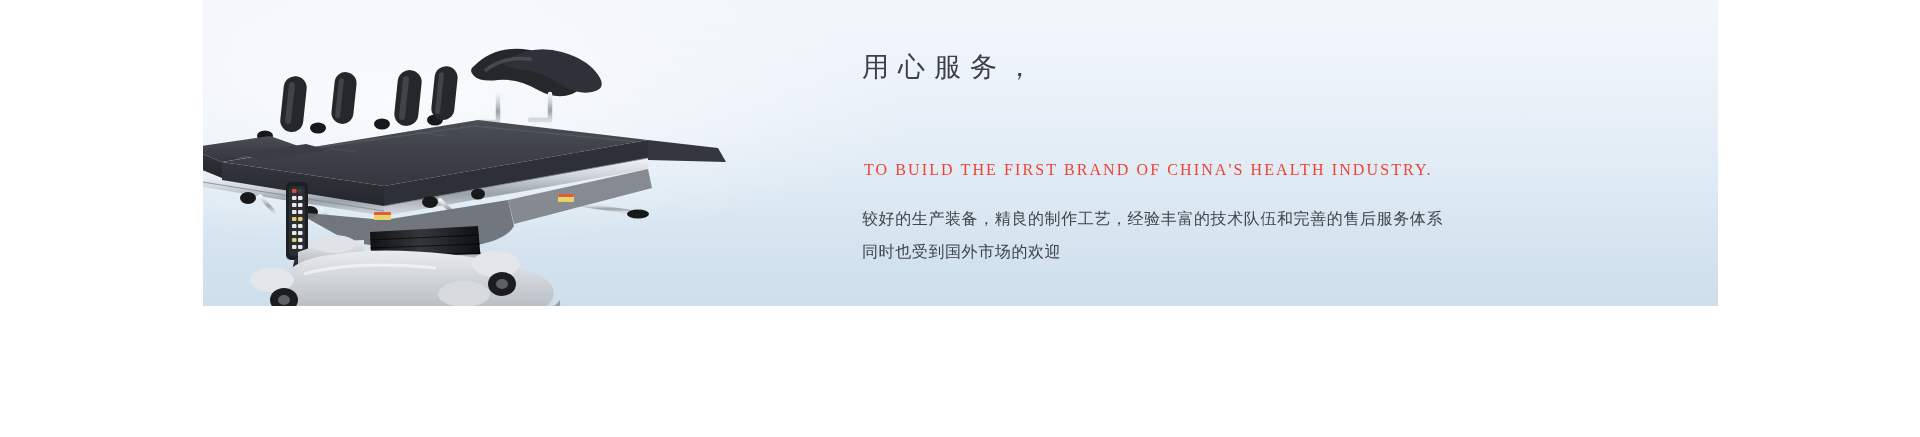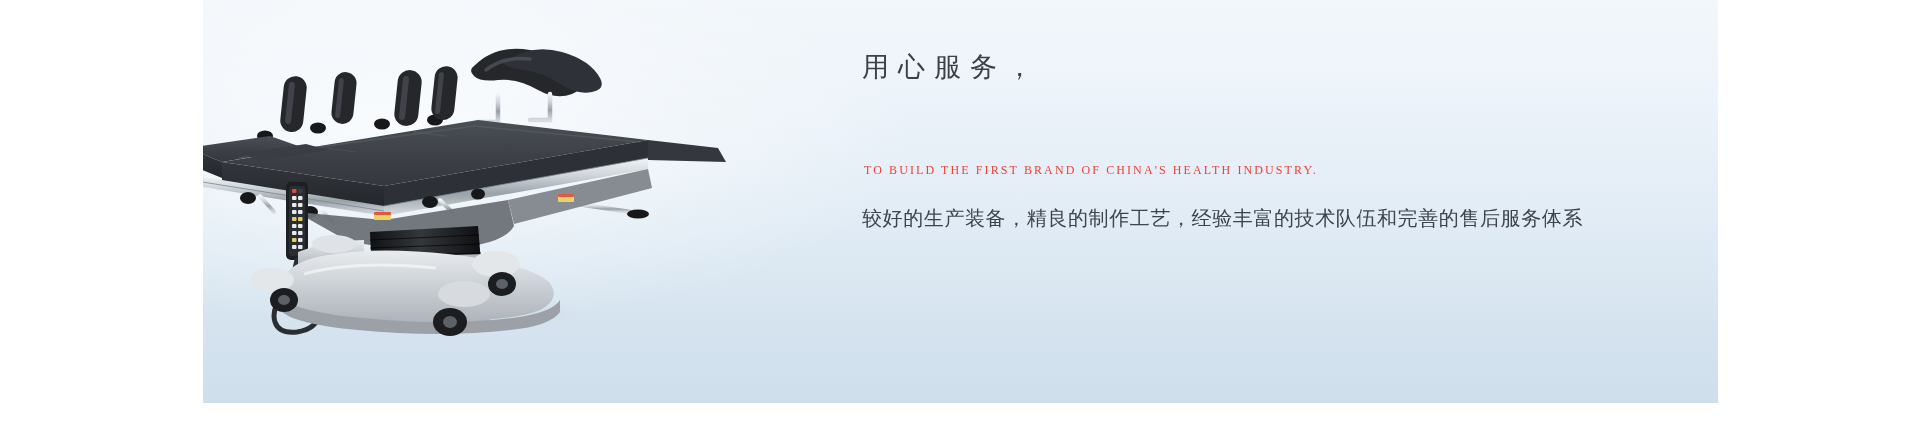--- a/index.html
+++ b/index.html
@@ -21,21 +21,21 @@
     height: 437px;
     background: #ffffff;
   }
 
   
   .panel {
     position: absolute;
     left: 203px;
     top: 0;
     width: 1515px;
-    height: 403px;
+    height: 306px;
     background: linear-gradient(to bottom,
                 #f2f7fb 0%,
                 #eef4fa 18%,
                 #e6eff7 42%,
                 #dbe8f2 68%,
                 #d2e1ee 88%,
                 #cedfeb 100%);
     overflow: hidden;
   }
   
@@ -78,34 +78,34 @@
     letter-spacing: 9px;
     color: #3c4148;
     font-weight: 400;
     white-space: nowrap;
   }
   .tagline {
     position: absolute;
     top: 160px;
     left: 2px;
     font-family: "Liberation Serif", "DejaVu Serif", serif;
-    font-size: 12px;
+    font-size: 16px;
     line-height: 20px;
     letter-spacing: 2.1px;
     color: #ef4136;
     white-space: nowrap;
   }
   .para {
     position: absolute;
     top: 202px;
     left: 0;
     width: 800px;
   }
   .para-line {
-    font-size: 20px;
+    font-size: 16px;
     line-height: 33px;
     letter-spacing: 0.6px;
     color: #3e444b;
     white-space: nowrap;
   }
 </style>
 </head>
 <body>
 
 <div class="banner">
@@ -359,17 +359,18 @@
     </div>
 
     <div class="copy">
 
       <div class="headline">用心服务，</div>
 
       <div class="tagline">TO BUILD THE FIRST BRAND OF CHINA'S HEALTH INDUSTRY.</div>
 
       <div class="para">
         <div class="para-line">较好的生产装备，精良的制作工艺，经验丰富的技术队伍和完善的售后服务体系</div>
+        <div class="para-line">同时也受到国外市场的欢迎</div>
       </div>
 
     </div>
   </div>
 </div>
 
 </body></html>

